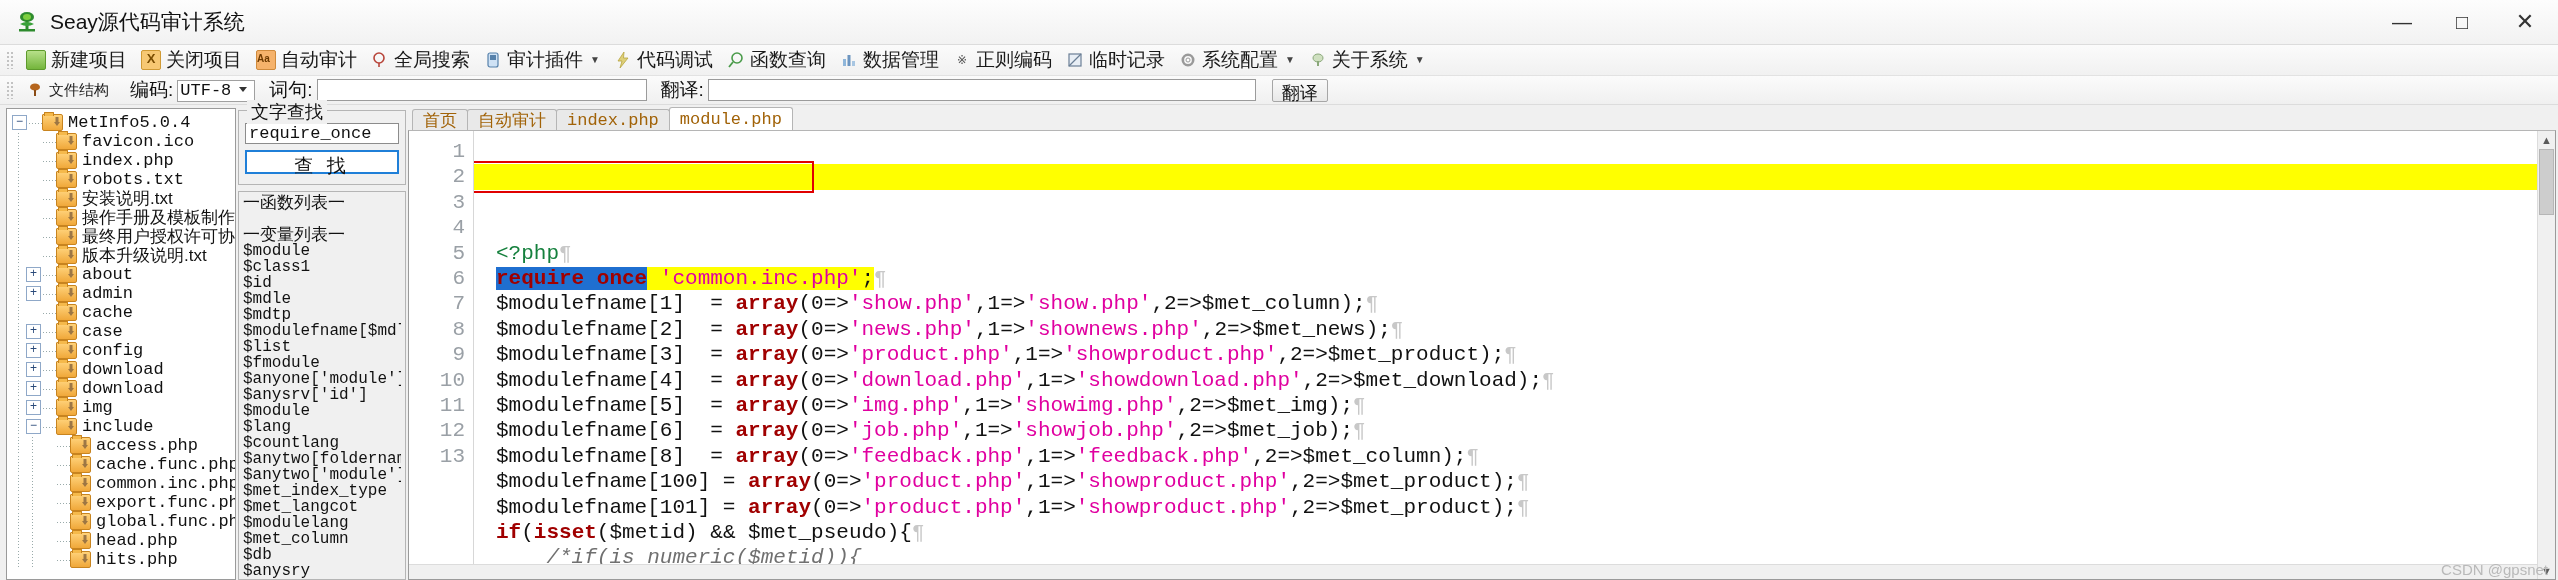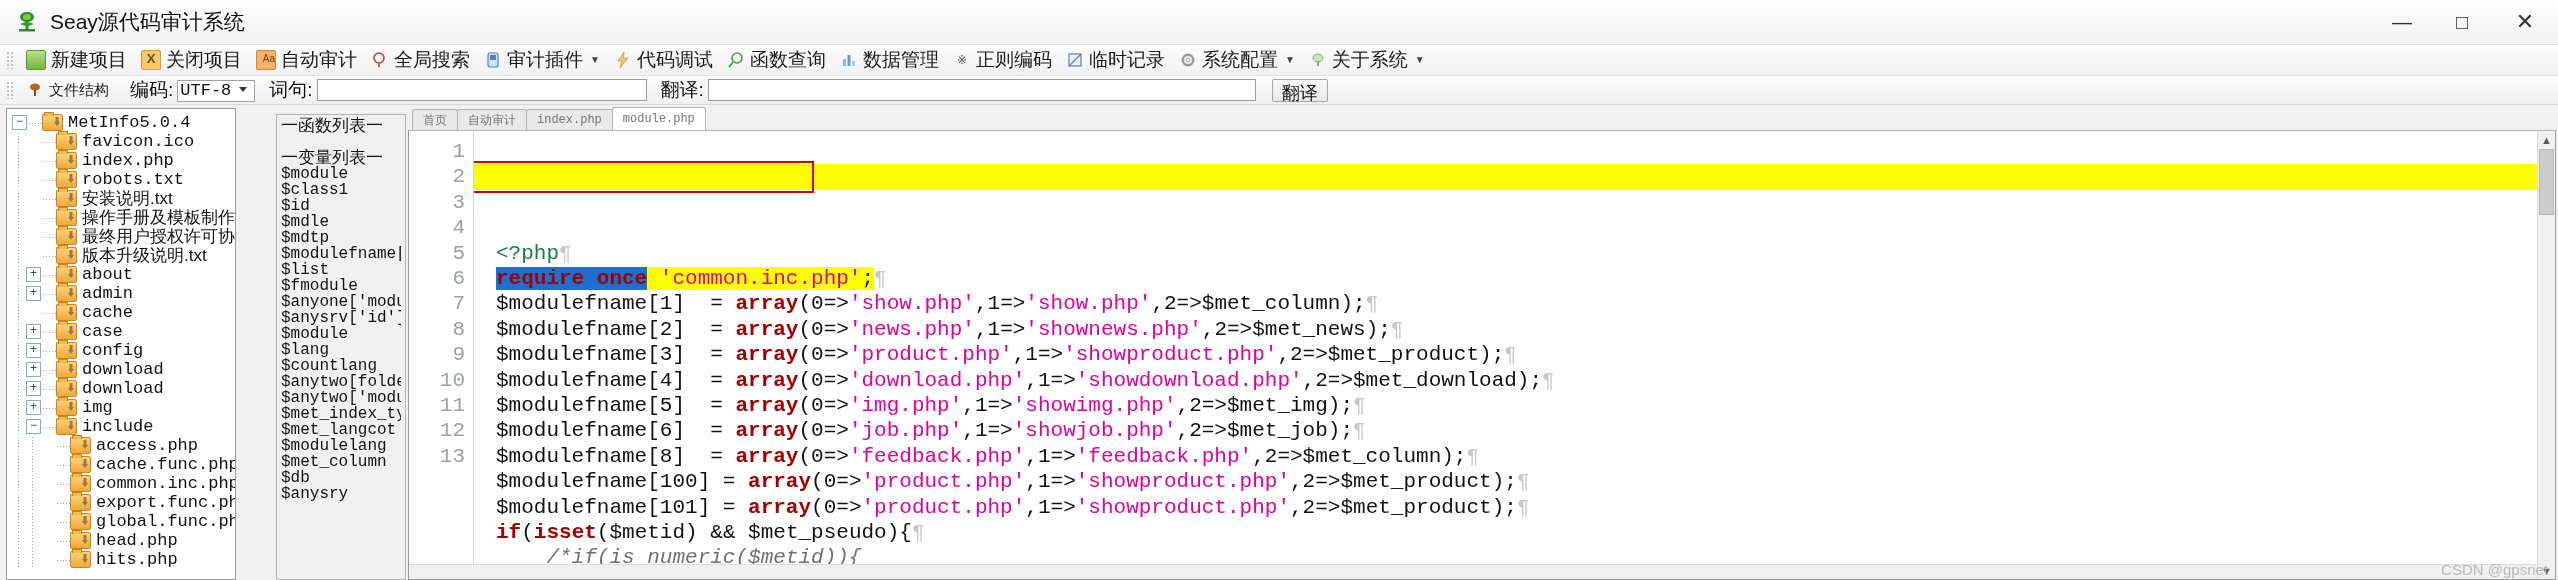--- a/index.html
+++ b/index.html
@@ -44,21 +44,21 @@
   .tb-item{display:flex;align-items:center;height:26px;padding:0 7px;cursor:default;}
   .tb-label{font-size:19px;color:#1a1a1a;margin-left:5px;letter-spacing:0px;}
   .tb-caret{margin-left:7px;font-size:10px;color:#444;line-height:1;}
   .ic{width:18px;height:18px;flex:0 0 18px;position:relative;display:inline-block;}
 
   
   .ic-new{background:linear-gradient(#b7e08a,#74b53c);border:1px solid #5e9a2c;border-radius:2px;}
   .ic-close{background:#f7c873;border:1px solid #d09a35;border-radius:2px;
             color:#7a4c00;font-size:13px;font-weight:bold;text-align:center;line-height:16px;}
   .ic-audit{background:#f5b26b;border:1px solid #cf8a3c;border-radius:2px;
-            color:#6d3a00;font-size:10px;text-align:right;line-height:16px;}
+            color:#6d3a00;font-size:10px;text-align:left;line-height:16px;font-weight:bold;}
   .glyph{display:block;width:18px;height:18px;line-height:18px;text-align:center;font-size:15px;}
 
   
   .subbar{
     height:28px;flex:0 0 28px;
     background:linear-gradient(#fbfbfb,#f0f0f0);
     border-bottom:1px solid #dcdcdc;
     display:flex;align-items:center;
     padding-left:6px;white-space:nowrap;
   }
@@ -134,31 +134,31 @@
     font-family:"Liberation Mono","DejaVu Sans Mono",monospace;font-size:17px;padding:0 3px;color:#111;outline:none;}
   .find-btn{
     margin-top:6px;width:100%;height:24px;box-sizing:border-box;
     background:#fff;border:2px solid #1f7fd8;color:#111;font-size:19px;cursor:default;
     letter-spacing:4px;
   }
   .listbox{
     margin-top:6px;flex:1 1 auto;min-height:0;overflow:hidden;
     border:1px solid #b5b5b5;background:#f0f0f0;
     font-family:"Liberation Mono","DejaVu Sans Mono",monospace;font-size:16px;color:#111;
-    padding:3px 4px;line-height:16px;margin-left:38px;
+    padding:3px 4px;line-height:16px;
   }
   .lb-head{font-family:"Liberation Sans","DejaVu Sans",sans-serif;font-size:17px;}
   .lb-item{white-space:nowrap;overflow:hidden;}
 
   
   .editorwrap{flex:1 1 auto;display:flex;flex-direction:column;min-width:0;margin:3px 2px 0 2px;}
   .tabs{height:22px;flex:0 0 22px;display:flex;align-items:flex-end;padding-left:4px;}
   .tab{
     height:20px;padding:0 10px;display:flex;align-items:center;
-    font-family:"Liberation Mono","DejaVu Sans Mono",monospace;font-size:12px;color:#737373;
+    font-family:"Liberation Mono","DejaVu Sans Mono",monospace;font-size:17px;color:#a16207;
     border:1px solid #b5b5b5;border-bottom:none;background:#e9e9e9;margin-right:-1px;
     border-radius:3px 3px 0 0;cursor:default;
   }
   .tab.cjk{font-family:"Liberation Sans","DejaVu Sans",sans-serif;}
   .tab.active{background:#fff;height:22px;font-weight:normal;}
   .editor{
     flex:1 1 auto;min-height:0;background:#fff;border:1px solid #9a9a9a;border-top:1px solid #b5b5b5;
     display:flex;position:relative;overflow:hidden;
   }
   .gutter{
@@ -547,20 +547,25 @@
             <span class="vline"></span>
             <span class="tw"></span>
             <span class="dots"></span>
             <span class="folder"></span>
             <span class="tlabel">hits.php</span>
           </div>
         </div>
     </div>
 
     <div class="searchpanel">
+      <div class="group">
+        <span class="group-title">文字查找</span>
+        <input class="find-input" type="text" value="require_once" style="">
+        <button class="find-btn">查 找</button>
+      </div>
       <div class="listbox" id="listbox-host">
           <div class="lb-head">一函数列表一</div>
           <div class="lb-item">&nbsp;</div>
           <div class="lb-head">一变量列表一</div>
           <div class="lb-item">$module</div>
           <div class="lb-item">$class1</div>
           <div class="lb-item">$id</div>
           <div class="lb-item">$mdle</div>
           <div class="lb-item">$mdtp</div>
           <div class="lb-item">$modulefname[$mdle][</div>

